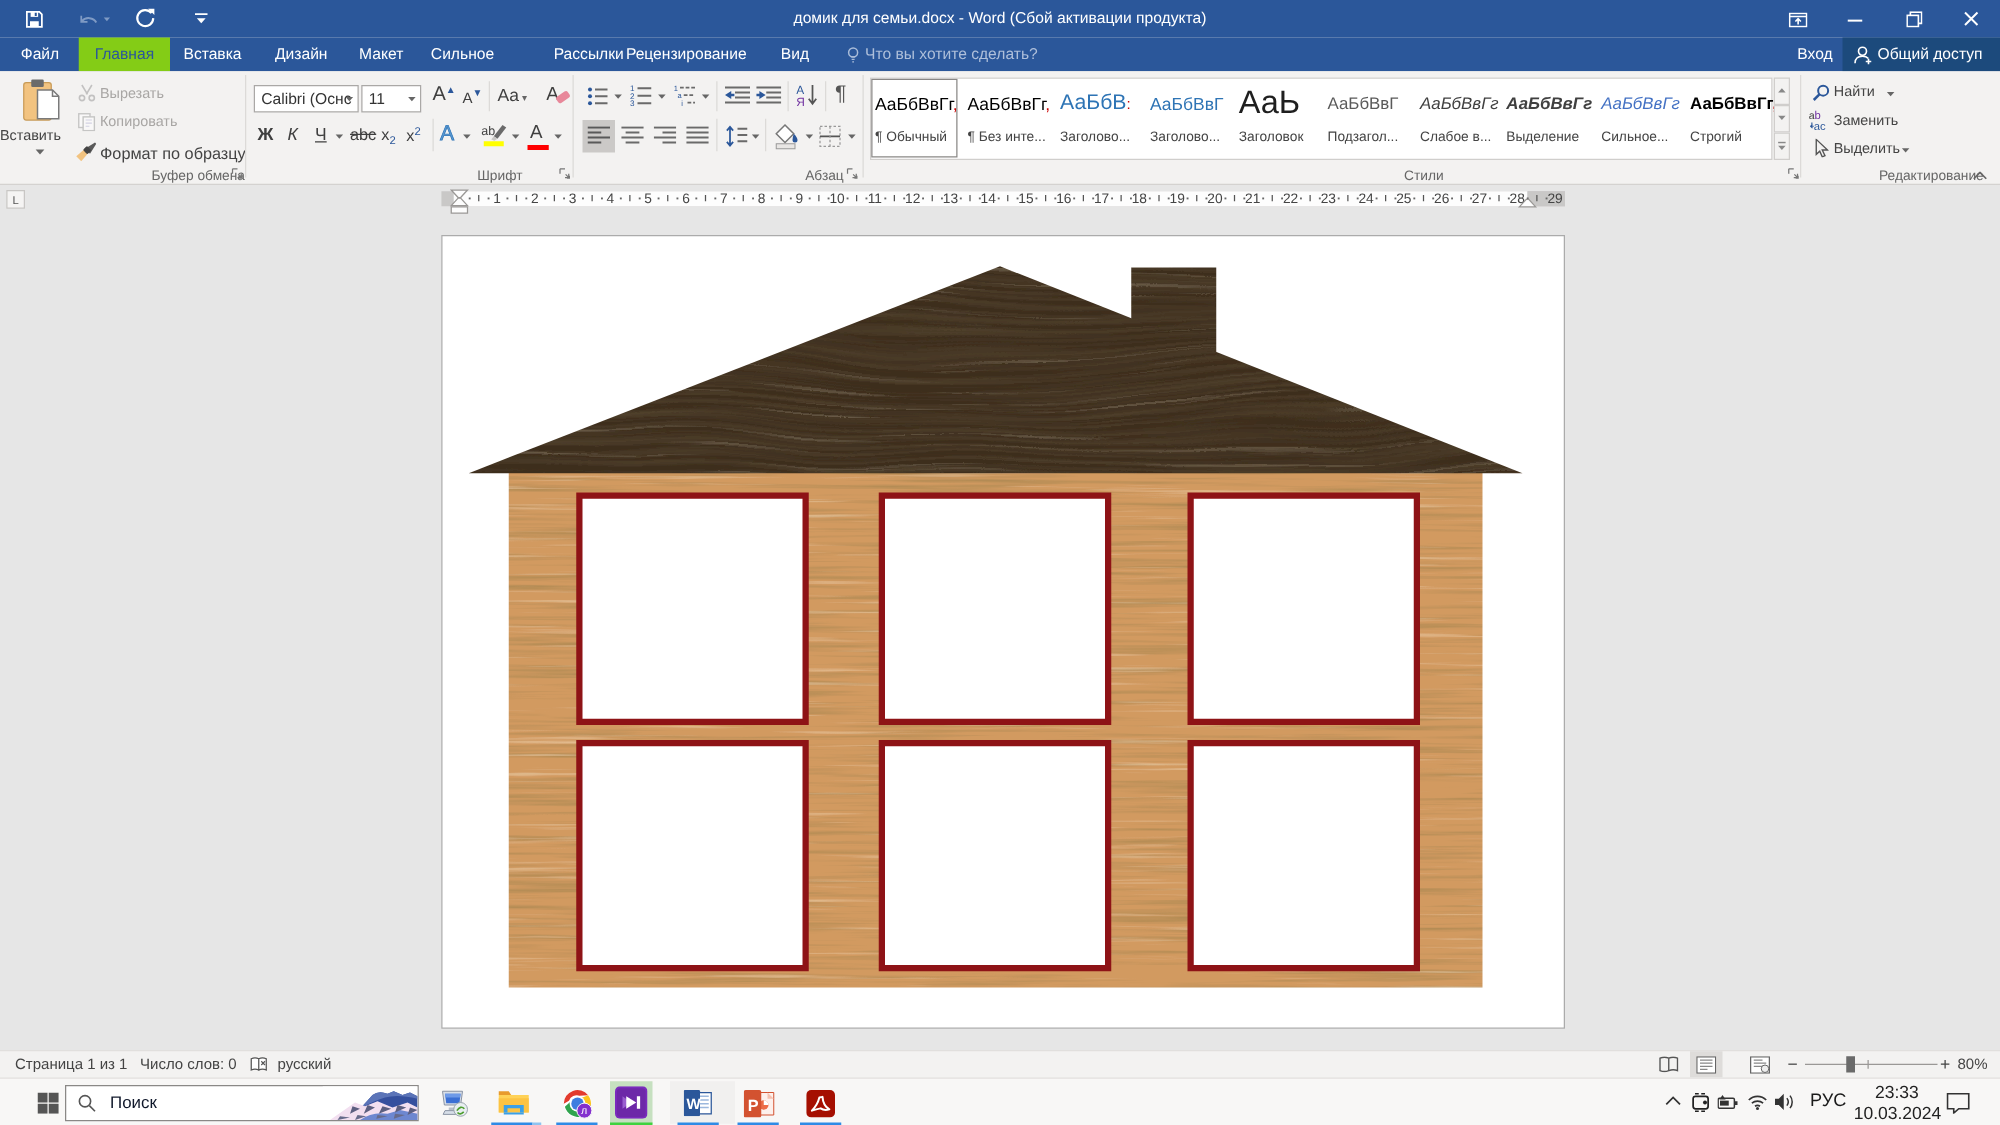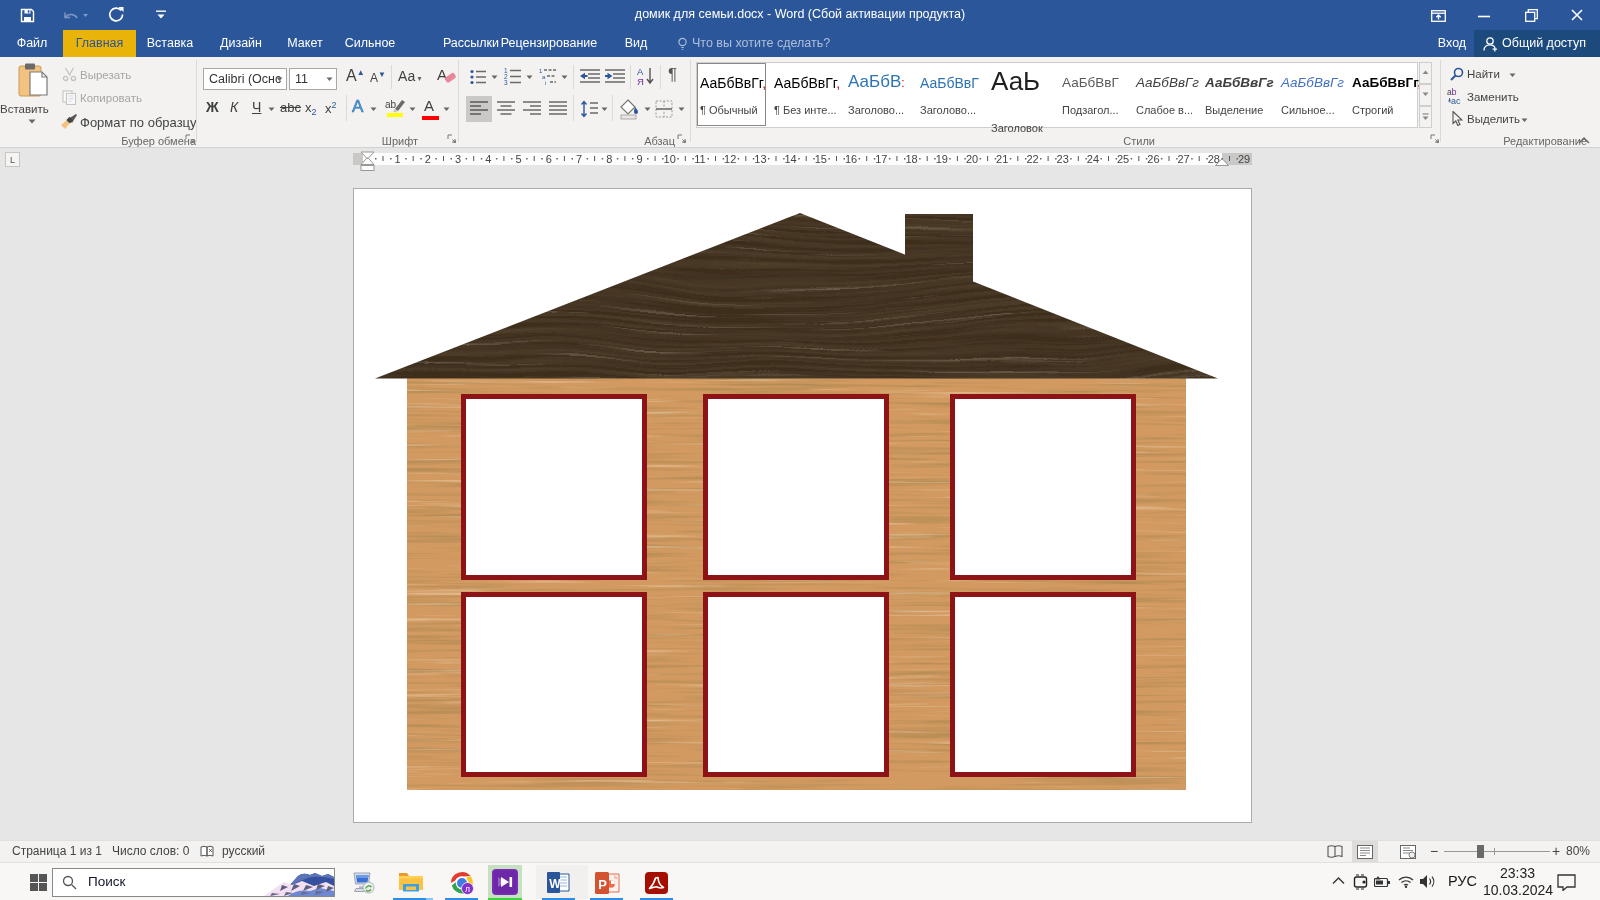--- a/index.html
+++ b/index.html
@@ -1,21 +1,21 @@
 <!DOCTYPE html>
 <html><head><meta charset="utf-8"><style>
 *{margin:0;padding:0;box-sizing:border-box}
 html,body{width:1600px;height:900px;overflow:hidden;font-family:"Liberation Sans",sans-serif}
 #app{position:relative;width:1600px;height:900px;background:#e6e6e6}
 .abs{position:absolute}
 
 #titlebar{left:0;top:0;width:1600px;height:30px;background:#2b579a;color:#fff}
 #tabrow{left:0;top:30px;width:1600px;height:27px;background:#2b579a}
 .tab{position:absolute;top:0;height:27px;color:#fff;font-size:12.5px;line-height:26px;text-align:center}
-#tab-active{background:#eab308;color:#2b579a}
+#tab-active{background:#84cc16;color:#2b579a}
 #ribbon{left:0;top:57px;width:1600px;height:91px;background:#f3f2f1;border-bottom:1px solid #d4d2d0}
 .gsep{position:absolute;top:3px;height:82px;width:1px;background:#dcdad8}
 .glabel{position:absolute;top:78px;font-size:11px;color:#666;width:200px;text-align:right}
 .dlauncher{position:absolute;top:77px;width:10px;height:10px}
 .style-item{white-space:nowrap}
 .style-lbl{font-size:11px;color:#444;white-space:nowrap}
 #rulerzone{left:0;top:149px;width:1600px;height:23px;background:#e6e6e6}
 #docarea{left:0;top:172px;width:1600px;height:668px;background:#e6e6e6}
 #page{position:absolute;left:353px;top:16px;width:899px;height:635px;background:#fff;border:1px solid #ababab}
 #statusbar{left:0;top:840px;width:1600px;height:22px;background:#f3f2f1;border-top:1px solid #e1dfdd;font-size:12px;color:#444}
@@ -261,21 +261,21 @@
     <div class="abs" style="left:697px;top:6px;width:69px;height:63px;border:1px solid #8a8886;background:#fff"></div>
     <div class="style-item abs" style="left:700px;top:18px;font-size:14px;color:#000">АаБбВвГг<span style="color:#c00">,</span></div>
     <div class="style-lbl abs" style="left:700px;top:47px">¶ Обычный</div>
     <div class="style-item abs" style="left:774px;top:18px;font-size:14px;color:#000">АаБбВвГг<span style="color:#c00">,</span></div>
     <div class="style-lbl abs" style="left:774px;top:47px">¶ Без инте...</div>
     <div class="style-item abs" style="left:848px;top:15px;font-size:17px;color:#2e74b5">АаБбВ<span style="color:#c00;font-size:12px">:</span></div>
     <div class="style-lbl abs" style="left:848px;top:47px">Заголово...</div>
     <div class="style-item abs" style="left:920px;top:18px;font-size:14px;color:#2e74b5">АаБбВвГ</div>
     <div class="style-lbl abs" style="left:920px;top:47px">Заголово...</div>
     <div class="style-item abs" style="left:991px;top:9px;font-size:26px;color:#1f1f1f">АаЬ</div>
-    <div class="style-lbl abs" style="left:991px;top:65px">Заголовок</div>
+    <div class="style-lbl abs" style="left:991px;top:47px">Заголовок</div>
     <div class="style-item abs" style="left:1062px;top:18px;font-size:13.5px;color:#5a5a5a">АаБбВвГ</div>
     <div class="style-lbl abs" style="left:1062px;top:47px">Подзагол...</div>
     <div class="style-item abs" style="left:1136px;top:18px;font-size:13.5px;font-style:italic;color:#404040">АаБбВвГг</div>
     <div class="style-lbl abs" style="left:1136px;top:47px">Слабое в...</div>
     <div class="style-item abs" style="left:1205px;top:18px;font-size:13.5px;font-style:italic;font-weight:bold;color:#404040">АаБбВвГг</div>
     <div class="style-lbl abs" style="left:1205px;top:47px">Выделение</div>
     <div class="style-item abs" style="left:1281px;top:18px;font-size:13.5px;font-style:italic;color:#4472c4">АаБбВвГг</div>
     <div class="style-lbl abs" style="left:1281px;top:47px">Сильное...</div>
     <div class="style-item abs" style="left:1352px;top:18px;font-size:13.5px;font-weight:bold;color:#000">АаБбВвГг<span style="color:#c00">,</span></div>
     <div class="style-lbl abs" style="left:1352px;top:47px">Строгий</div>

